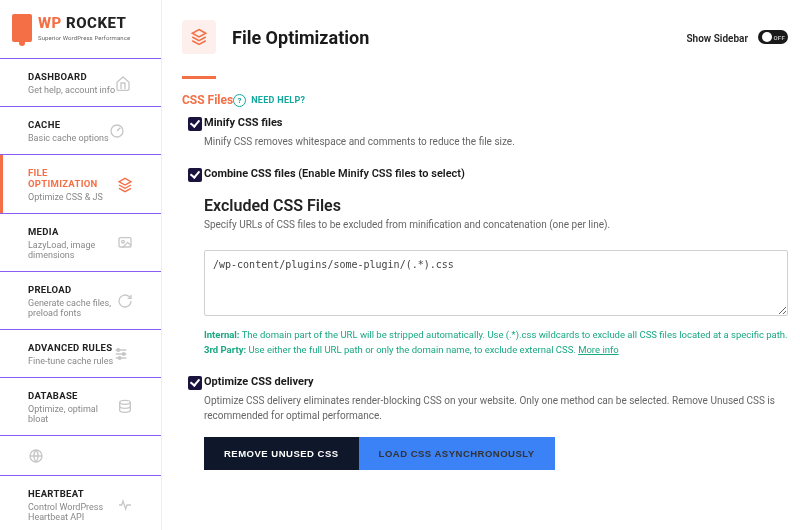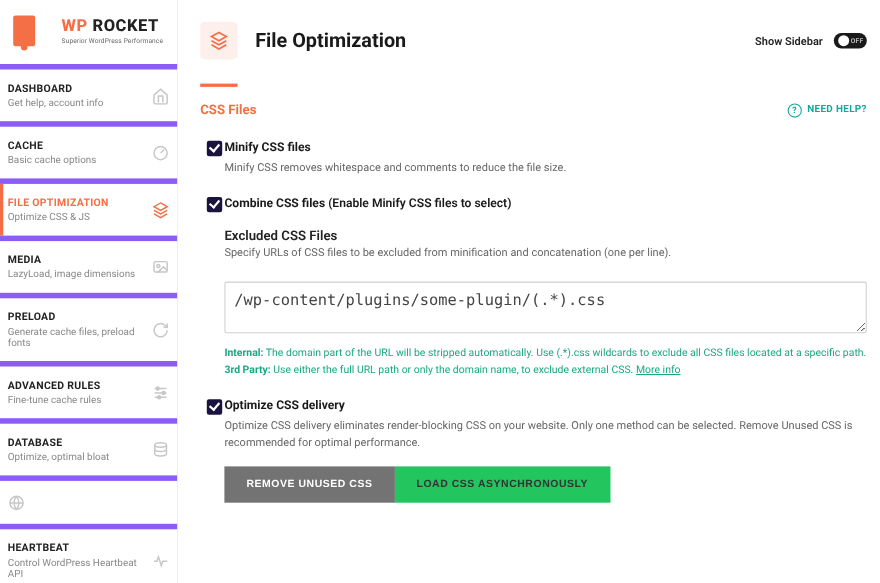--- a/index.html
+++ b/index.html
@@ -1,71 +1,71 @@
 <!DOCTYPE html>
 <html><head>
 <meta charset="utf-8">
 <style>
 *{box-sizing:border-box;margin:0;padding:0}
 body{font-family:-apple-system,BlinkMacSystemFont,"Segoe UI",Roboto,Arial,sans-serif;font-size:11px;color:#222;background:#fff;width:800px;height:530px;overflow:hidden}
 .layout{display:flex;height:530px}
 .sidebar{width:162px;flex-shrink:0;background:#fff;display:flex;flex-direction:column;border-right:1px solid #eee}
-.logo{padding:14px 12px 16px;display:flex;align-items:flex-start;gap:24px}
+.logo{padding:14px 12px 16px;display:flex;align-items:flex-start;gap:6px}
 .logo-rocket{width:20px;height:28px;background:#f56f46;border-radius:2px;position:relative}
 .logo-rocket::after{content:"";position:absolute;bottom:-4px;left:7px;width:6px;height:6px;background:#f56f46;border-radius:50%}
 .logo-text{display:flex;flex-direction:column}
 .logo-line1{font-weight:800;font-size:15px;letter-spacing:.5px}
 .logo-line1 .wp{color:#f56f46}
 .logo-line1 .rocket{color:#222}
 .logo-tag{font-size:6px;color:#666;margin-top:2px;letter-spacing:.1px}
 .nav{flex:1;overflow-y:auto}
-.nav-item{padding:12px 7px 11px;border-top:5px solid #8b5cf6;display:flex;justify-content:space-between;align-items:center;cursor:pointer;position:relative}
+.nav-item{padding:12px 28px 11px;border-top:1px solid #8b5cf6;display:flex;justify-content:flex-start;align-items:center;cursor:pointer;position:relative}
 .nav-item:last-child{border-bottom:1px solid #e8e8e8}
 .nav-item .text{display:flex;flex-direction:column;gap:3px}
 .nav-title{font-size:9.5px;font-weight:700;letter-spacing:.3px;color:#222}
 .nav-sub{font-size:9px;color:#888;font-weight:400}
 .nav-item.active{background:#fff}
 .nav-item.active .nav-title{color:#f56f46}
 .nav-item.active::before{content:"";position:absolute;left:0;top:0;bottom:0;width:3px;background:#f56f46}
 .nav-icon{width:16px;height:16px;color:#c7c7c7;flex-shrink:0}
 .nav-item.active .nav-icon{color:#f56f46}
 .main{flex:1;background:#fff;overflow-y:auto;padding:0 12px 12px 20px}
 .header{display:flex;align-items:center;justify-content:space-between;padding:20px 0 0}
 .header-left{display:flex;align-items:center;gap:16px}
 .header-icon{width:34px;height:34px;background:#fdf0ec;border-radius:4px;display:flex;align-items:center;justify-content:center;color:#f56f46}
 .header-title{font-size:18px;font-weight:700;color:#1a1a1a}
 .header-right{display:flex;align-items:flex-end;gap:10px;font-size:10px;font-weight:600}
 .toggle{width:30px;height:14px;background:#1a1a1a;border-radius:8px;position:relative;display:flex;align-items:center;padding:0 3px}
 .toggle::before{content:"";width:10px;height:10px;background:#fff;border-radius:50%;margin-left:auto;order:-1}
 .toggle-off{font-size:6px;color:#bbb;margin-left:auto;font-weight:700;letter-spacing:.3px}
 .tabline{height:3px;width:34px;background:#f56f46;margin:22px 0 14px}
-.section-head{display:flex;justify-content:space-between;align-items:center;margin-bottom:20px}
+.section-head{display:flex;align-items:center;margin-bottom:9px}
 .section-title{color:#f56f46;font-weight:700;font-size:12px}
 .help{color:#13a89e;font-size:9px;font-weight:700;letter-spacing:.3px;display:flex;align-items:center;gap:5px}
 .help-icon{width:13px;height:13px;border:1.5px solid #13a89e;border-radius:50%;display:inline-flex;align-items:center;justify-content:center;font-size:8px}
 .panel{background:#fff;padding:0 0 0 6px}
 .option{display:flex;gap:2px;margin-bottom:18px}
 .checkbox{width:14px;height:14px;background:#19133d;border-radius:2px;flex-shrink:0;margin-top:1px;position:relative}
 .checkbox::after{content:"";position:absolute;left:4px;top:1px;width:4px;height:7px;border:solid #fff;border-width:0 2px 2px 0;transform:rotate(40deg)}
 .opt-content{flex:1}
 .opt-title{font-size:11px;font-weight:700;color:#1a1a1a;margin-bottom:5px}
 .opt-title .note{font-weight:600}
 .opt-desc{font-size:10px;color:#666;line-height:1.5}
 .opt-desc a{color:#222;text-decoration:underline}
-.sub-head{font-size:12px;font-weight:600;color:#222;margin-top:16px;margin-bottom:4px}
+.sub-head{font-size:16px;font-weight:600;color:#222;margin-top:16px;margin-bottom:4px}
 .sub-desc{font-size:10px;color:#666;margin-bottom:20px}
-textarea{width:100%;height:47px;border:1px solid #d0d0d0;border-radius:2px;padding:8px;font-family:Menlo,Consolas,monospace;font-size:14px;color:#444;resize:vertical}
+textarea{width:100%;height:66px;border:1px solid #d0d0d0;border-radius:2px;padding:8px;font-family:Menlo,Consolas,monospace;font-size:10px;color:#444;resize:vertical}
 .hints{margin-top:8px;font-size:9.5px;line-height:1.6}
 .hints .lbl{color:#1aa882;font-weight:700}
 .hints .txt{color:#1aa882}
 .hints a{color:#1aa882;text-decoration:underline}
 .btnrow{display:flex;gap:0;margin-top:14px}
 .btn{padding:11px 20px;font-size:9.5px;font-weight:800;letter-spacing:.5px;border:none;cursor:pointer}
-.btn-primary{background:#737373;color:#fff}
-.btn-sec{background:#22c55e;color:#333}
+.btn-primary{background:#0f172a;color:#fff}
+.btn-sec{background:#3b82f6;color:#333}
 svg{display:block}
 </style>
 </head>
 <body>
 
 <div class="layout">
   <aside class="sidebar">
     <div class="logo">
       <div class="logo-rocket"></div>
       <div class="logo-text">

